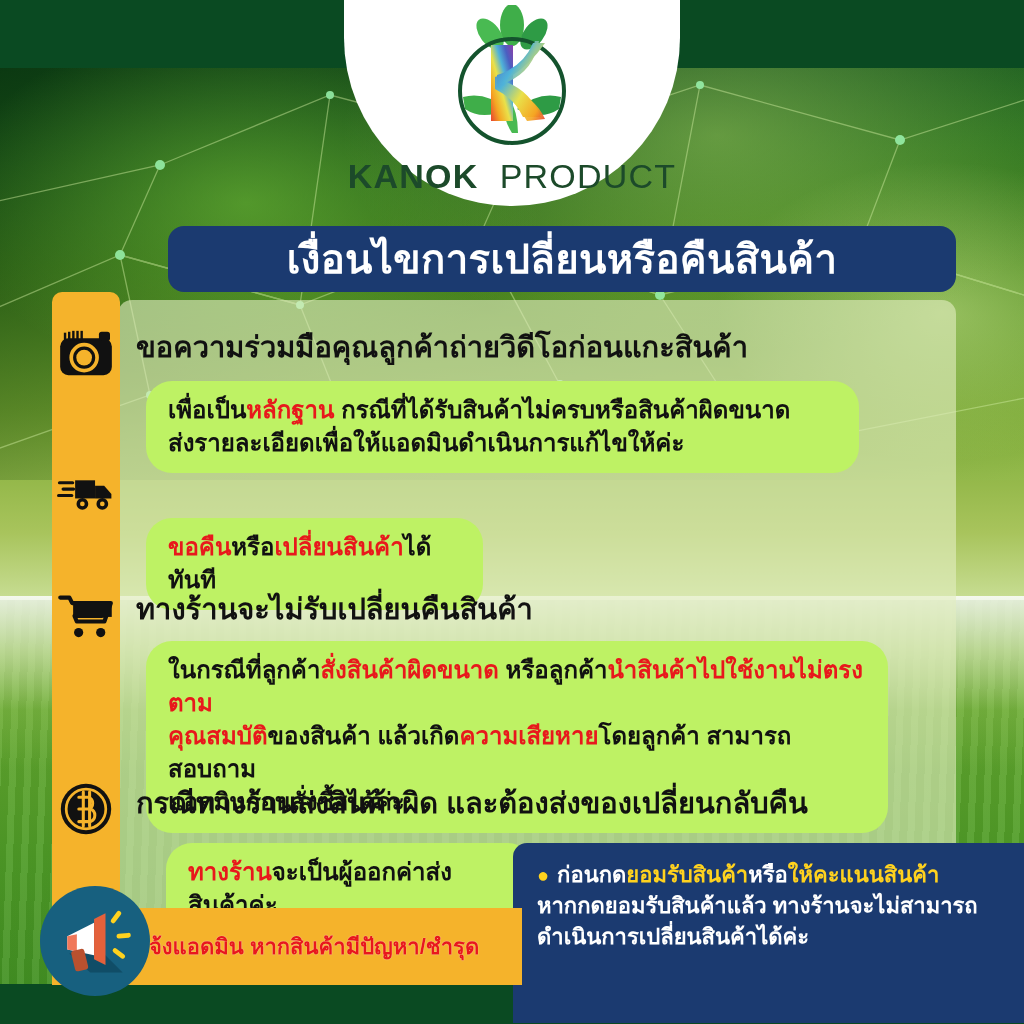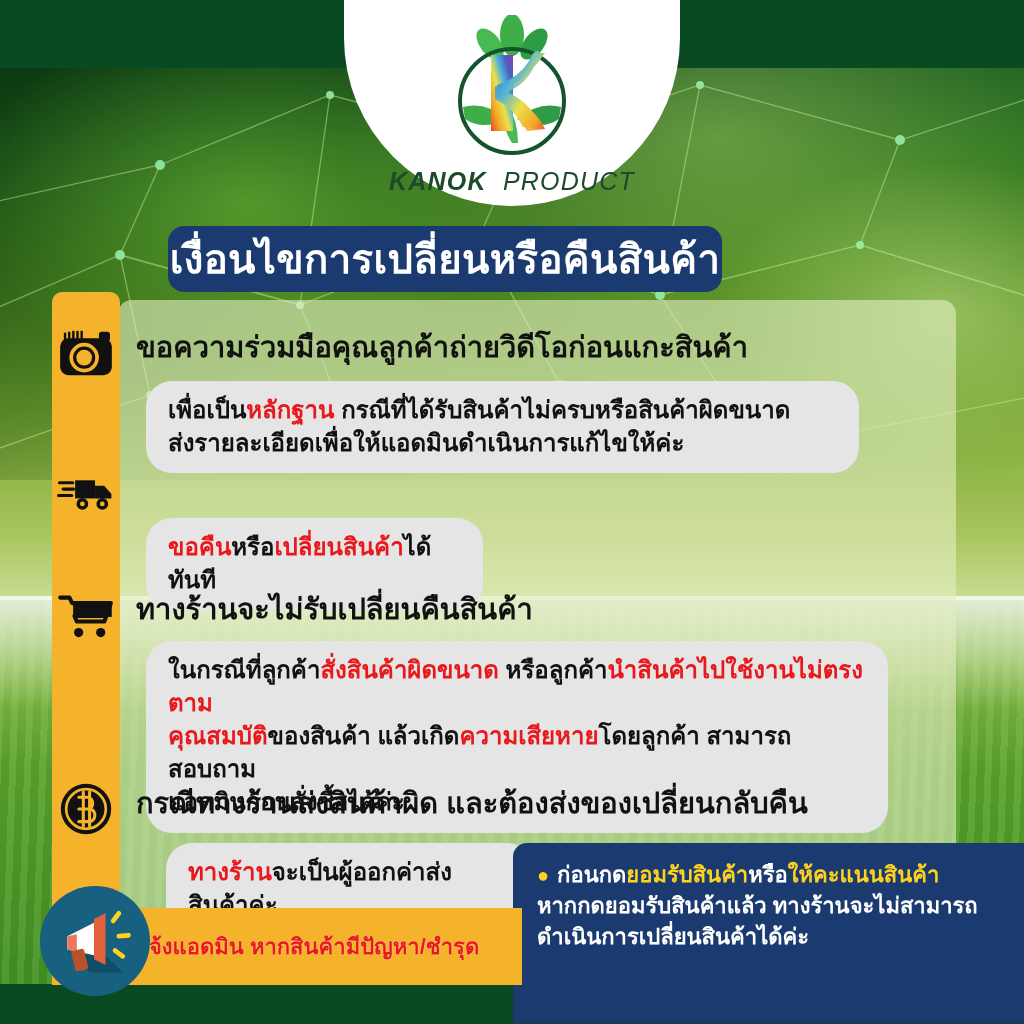--- a/index.html
+++ b/index.html
@@ -57,36 +57,36 @@
 
   
   .logo-badge{
     position:absolute; left:344px; top:-46px; width:336px; height:252px;
     background:#fff; border-radius:0 0 168px 168px; z-index:8;
     display:flex; flex-direction:column; align-items:center; justify-content:flex-end;
     padding-bottom:10px;
   }
   .logo-mark{ width:150px; height:148px; position:relative; }
   .logo-text{
-    margin-top:4px; font-size:25px; letter-spacing:1.2px; color:#1c4a2a; white-space:nowrap;font-style:italic;
+    margin-top:4px; font-size:34px; letter-spacing:1.2px; color:#1c4a2a; white-space:nowrap;
   }
   .logo-text b{ font-weight:bold; }
   .logo-text span{ font-weight:normal; }
 
   
   .panel{
     position:absolute; left:118px; top:300px; width:838px; height:625px;
     background:rgba(226,238,192,.62);
     border-radius:14px;
     z-index:7;
   }
 
   
   .title-banner{
-    position:absolute; left:168px; top:226px; width:554px; height:66px;
+    position:absolute; left:168px; top:226px; width:788px; height:66px;
     background:#1b3a70; border-radius:16px; z-index:10;
     display:flex; align-items:center; justify-content:center;
   }
   .title-banner .t{
     color:#fff; font-size:40px; font-weight:bold; letter-spacing:.4px; white-space:nowrap;
     line-height:1;
   }
 
   
   .rail{
@@ -98,21 +98,21 @@
     display:flex; align-items:center; justify-content:center;
   }
 
   
   .sec-head{
     position:absolute; left:136px; z-index:11;
     color:#111; font-size:29px; font-weight:bold; white-space:nowrap; line-height:1;
   }
   .bubble{
     position:absolute; z-index:11;
-    background:#e5e5e5; border-radius:26px;
+    background:#bef264; border-radius:26px;
     padding:12px 22px 14px 22px;
     font-size:24px; line-height:1.38; color:#111; font-weight:bold;
   }
   .bubble .hl{ color:#e8181c; }
 
   
   .note-blue{
     position:absolute; left:513px; top:843px; width:511px; height:180px;
     background:#1b3a70; border-radius:14px 0 0 0; z-index:12;
     padding:16px 18px 0 24px;

